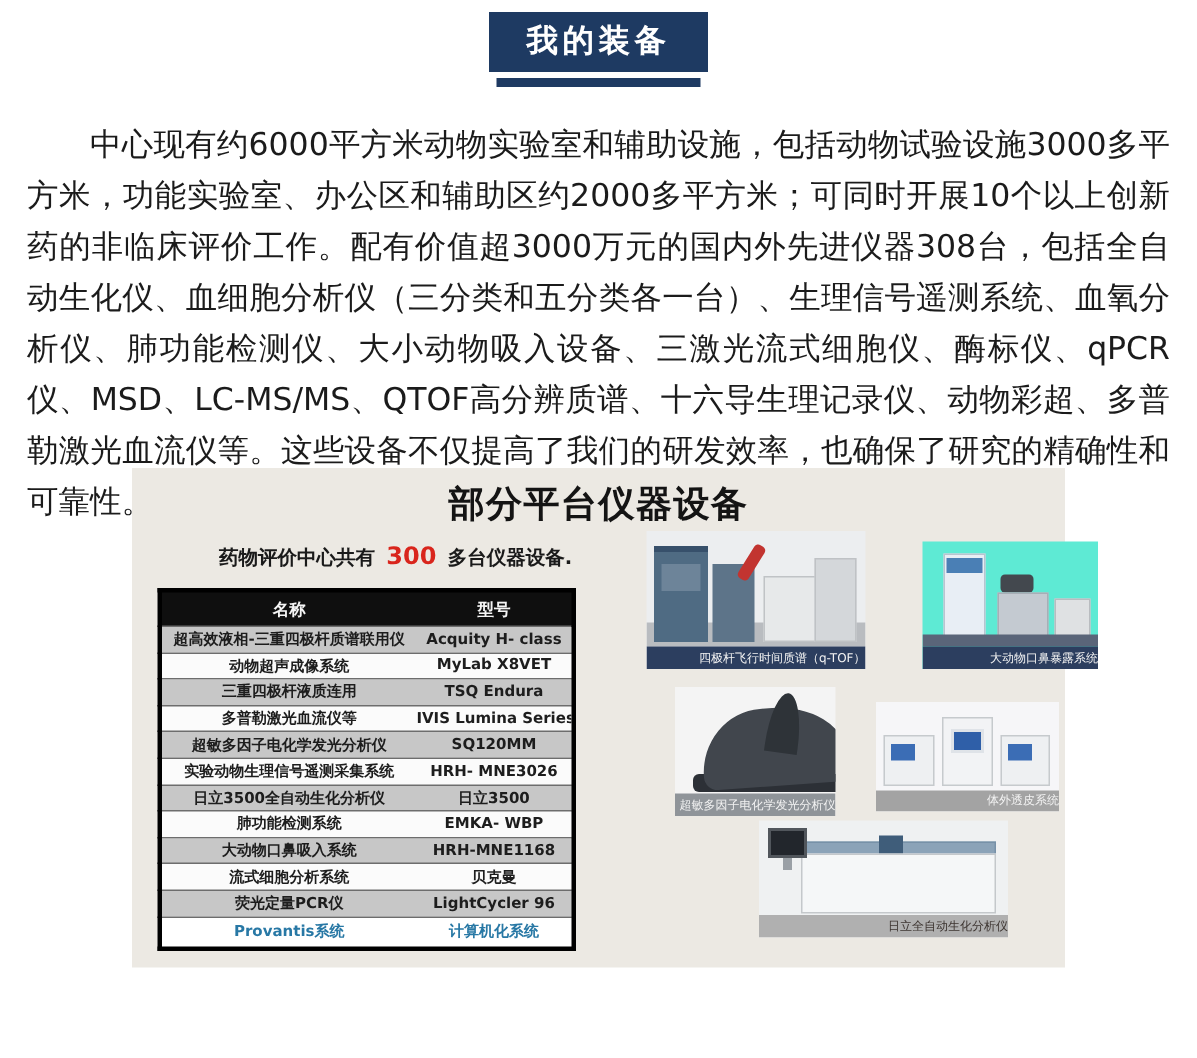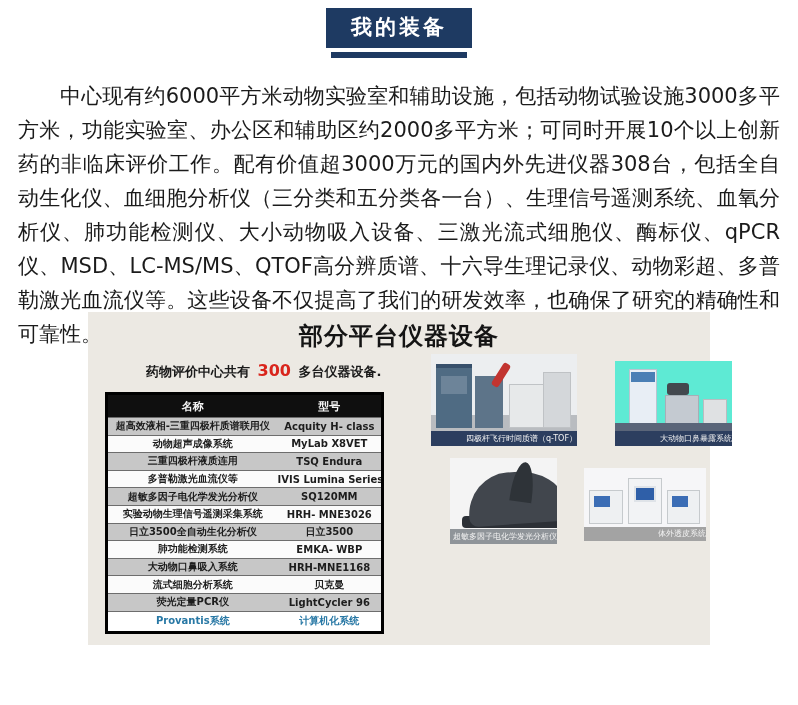--- a/index.html
+++ b/index.html
@@ -217,13 +217,21 @@
   <div class="photo photo4">
     <div class="shape p4-b1"></div>
     <div class="shape p4-s1"></div>
     <div class="shape p4-b2"></div>
     <div class="shape p4-s2"></div>
     <div class="shape p4-b3"></div>
     <div class="shape p4-s3"></div>
     <div class="cap">体外透皮系统</div>
   </div>
 
+  <div class="photo photo5">
+    <div class="shape p5-top"></div>
+    <div class="shape p5-mod"></div>
+    <div class="shape p5-body"></div>
+    <div class="shape p5-stand"></div>
+    <div class="shape p5-mon"></div>
+    <div class="cap">日立全自动生化分析仪</div>
+  </div>
 </div>
 
 </body></html>

